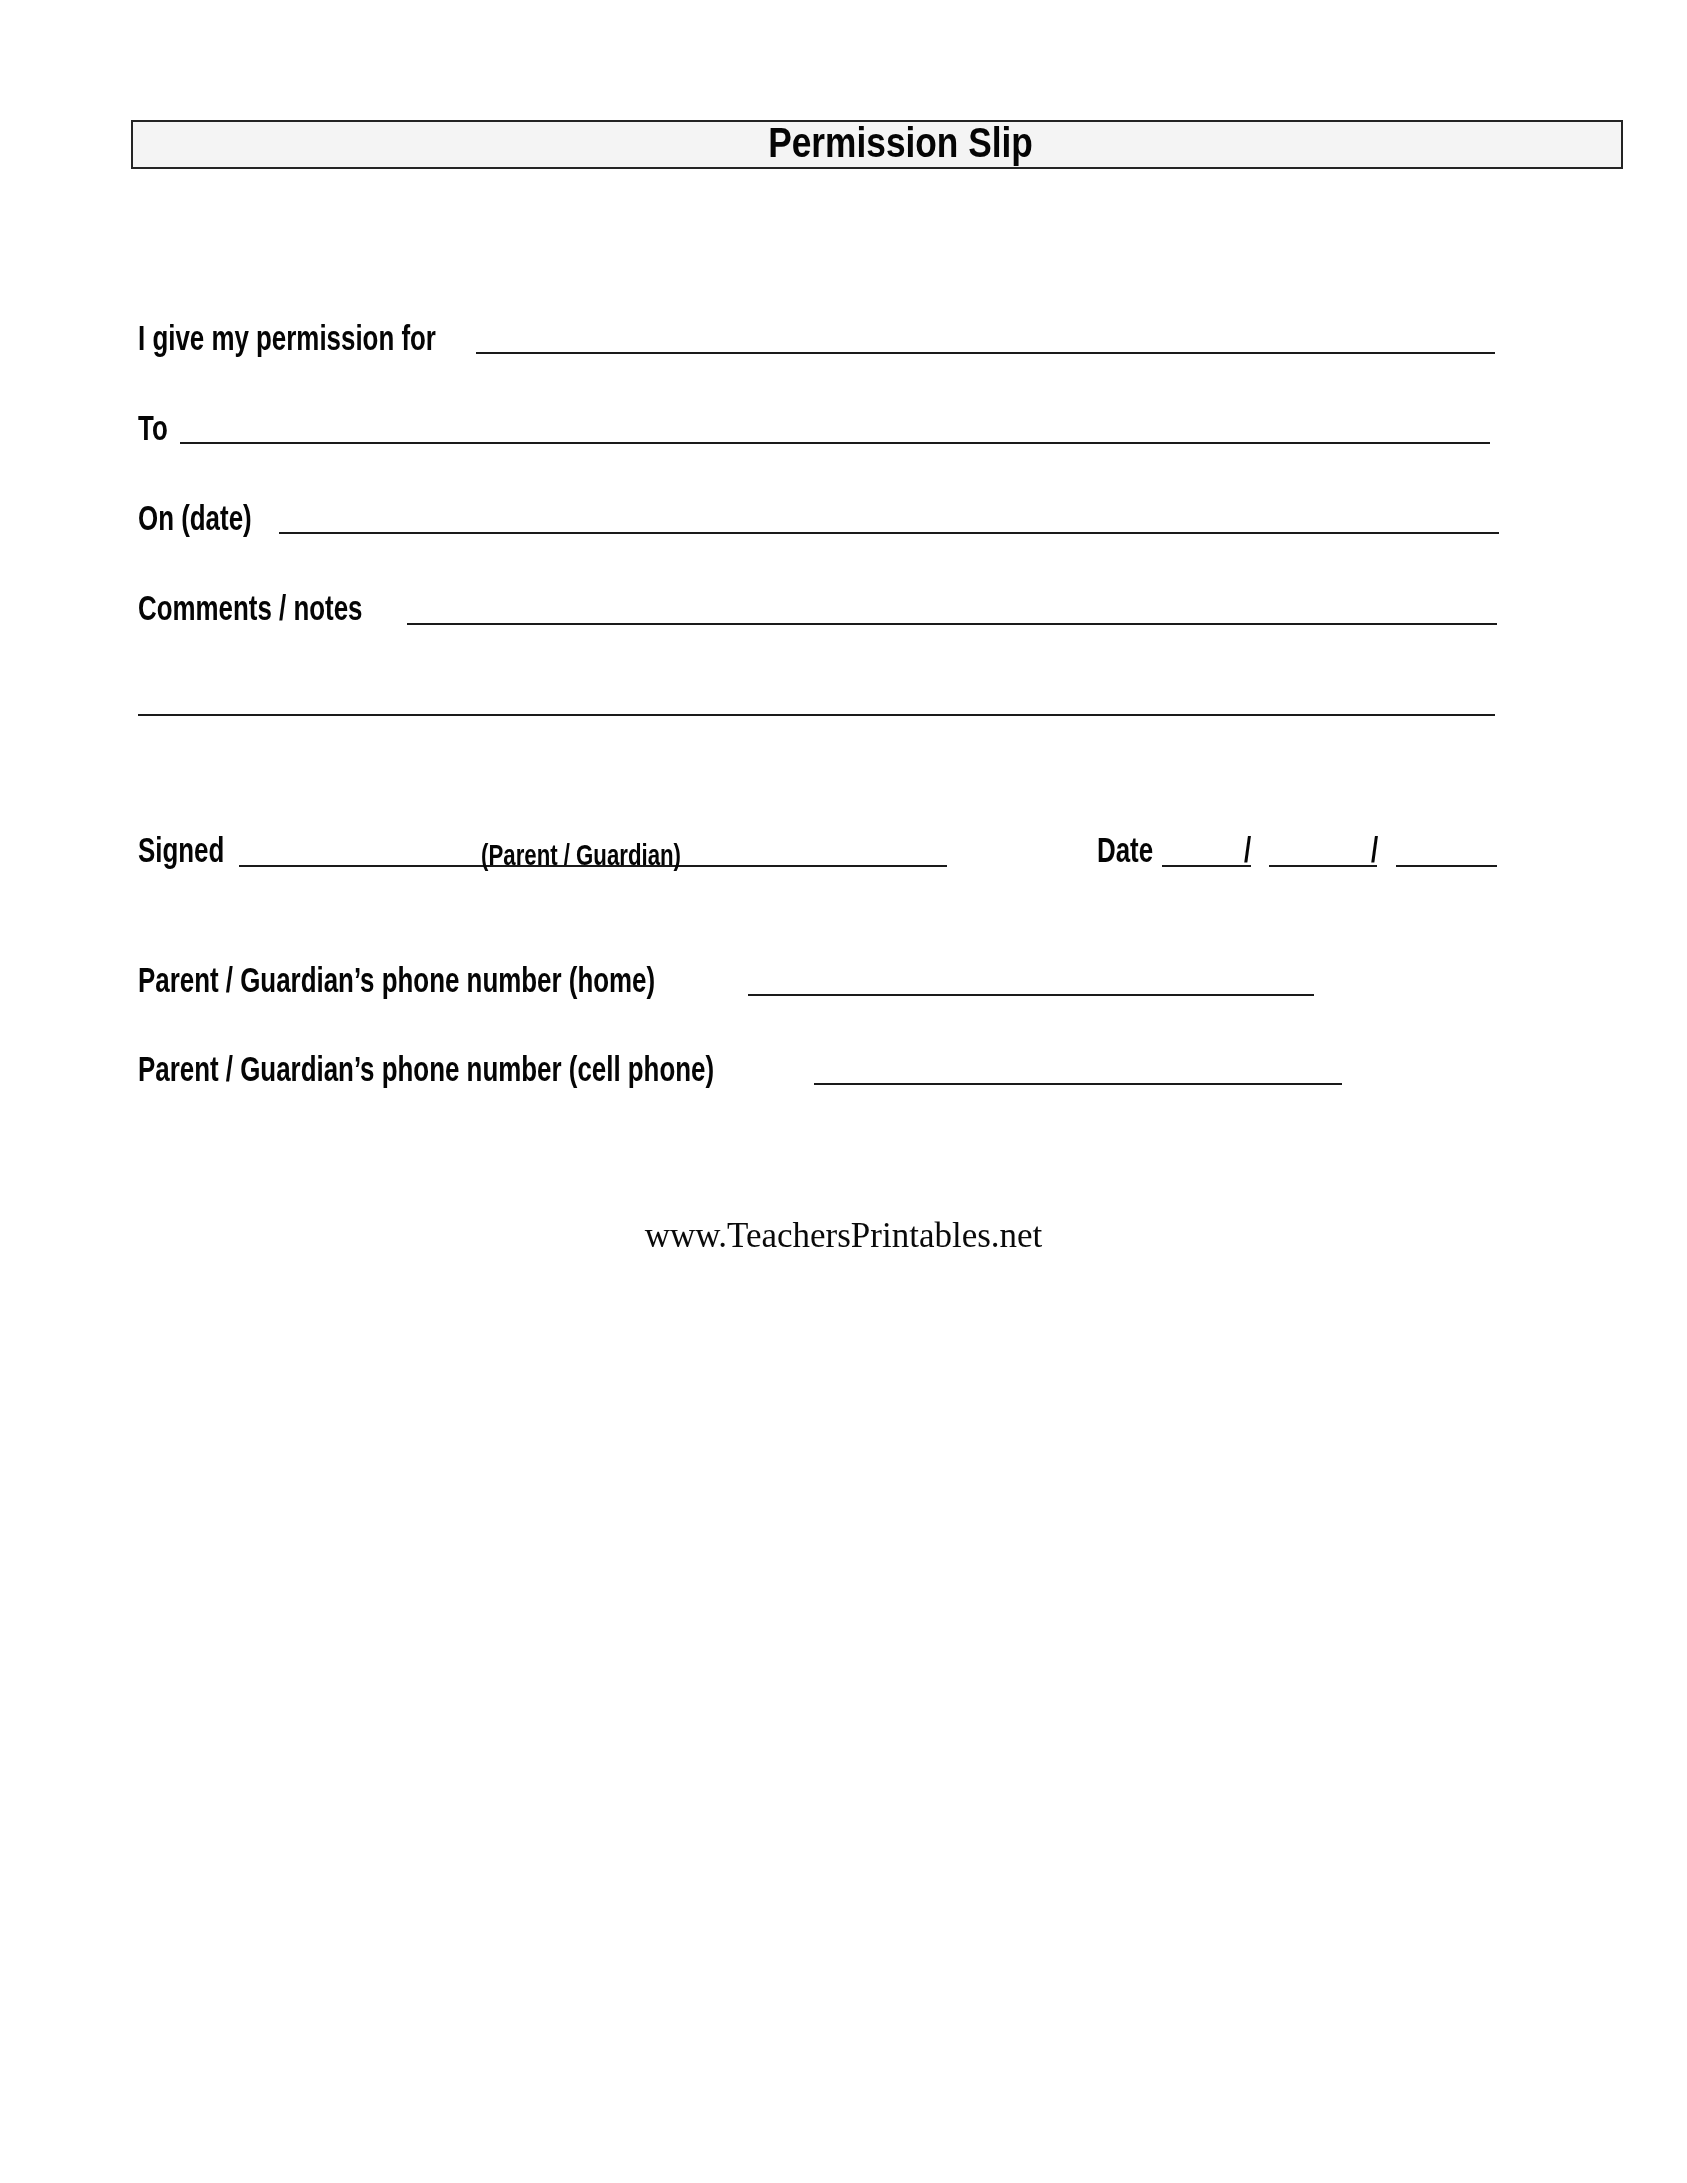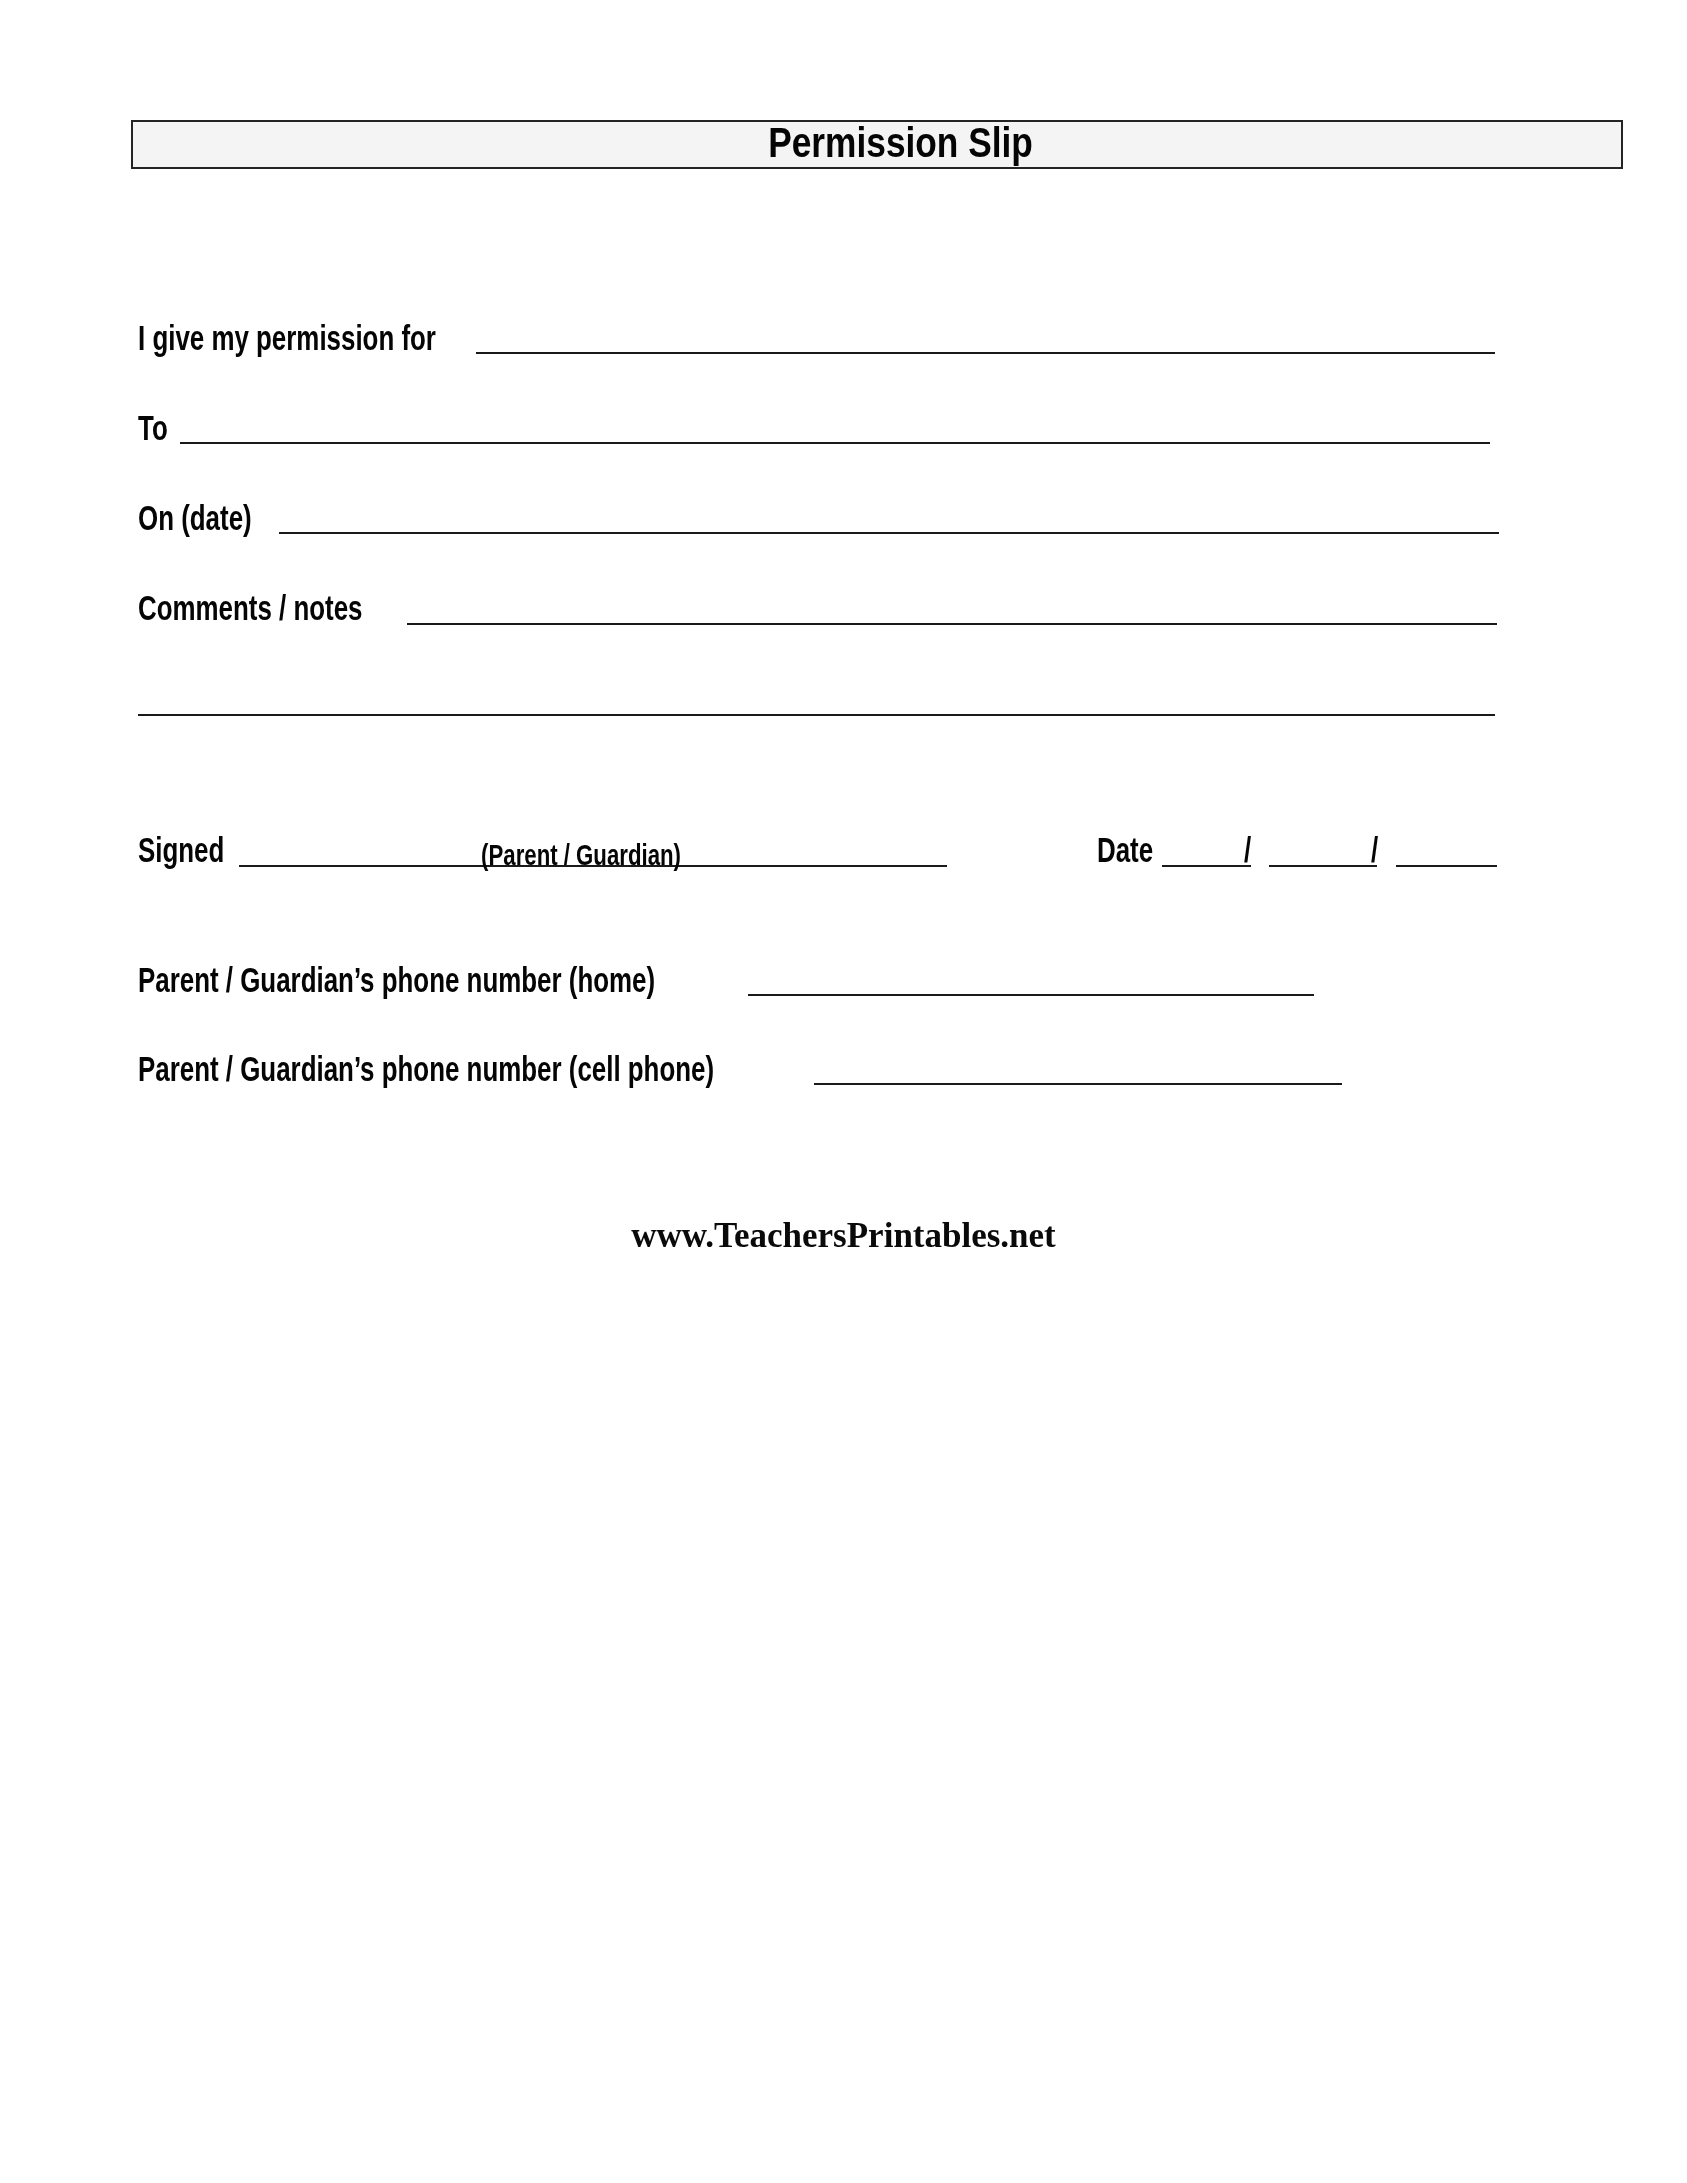--- a/index.html
+++ b/index.html
@@ -86,21 +86,21 @@
   }
 
   .footer {
     position: absolute;
     left: 0;
     top: 1216px;
     width: 100%;
     text-align: center;
     font-family: "Liberation Serif", serif;
     font-size: 35px;
-    font-weight: bold;
+    font-weight: normal;
     color: #0a0a0a;
   }
 </style>
 </head>
 <body>
 
 <div class="page">
 
   <div class="title-box">
     <span class="title-text">Permission Slip</span>

